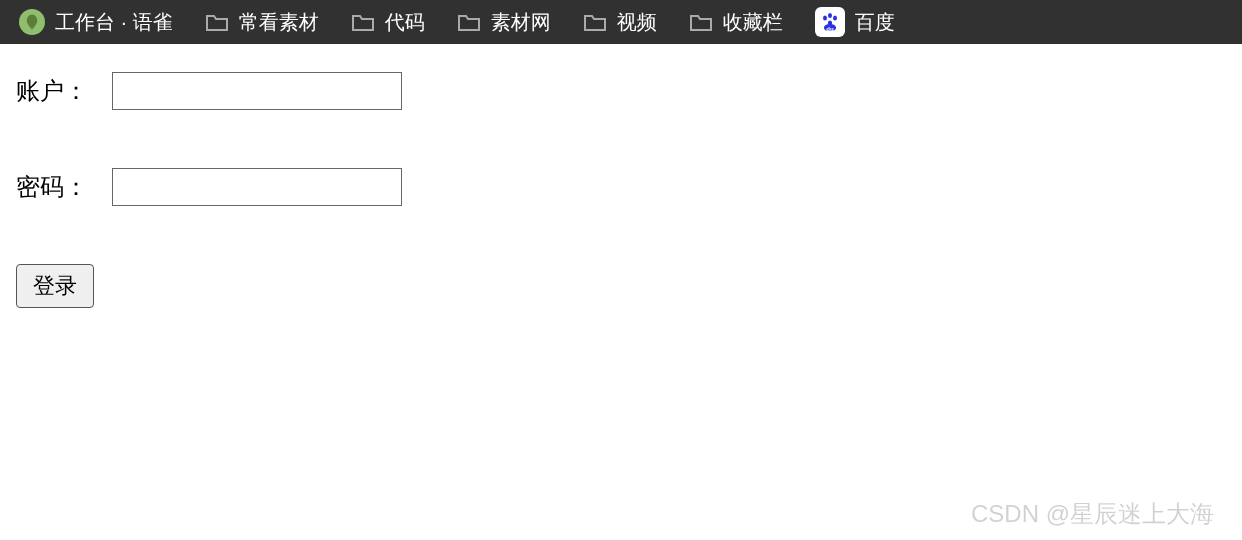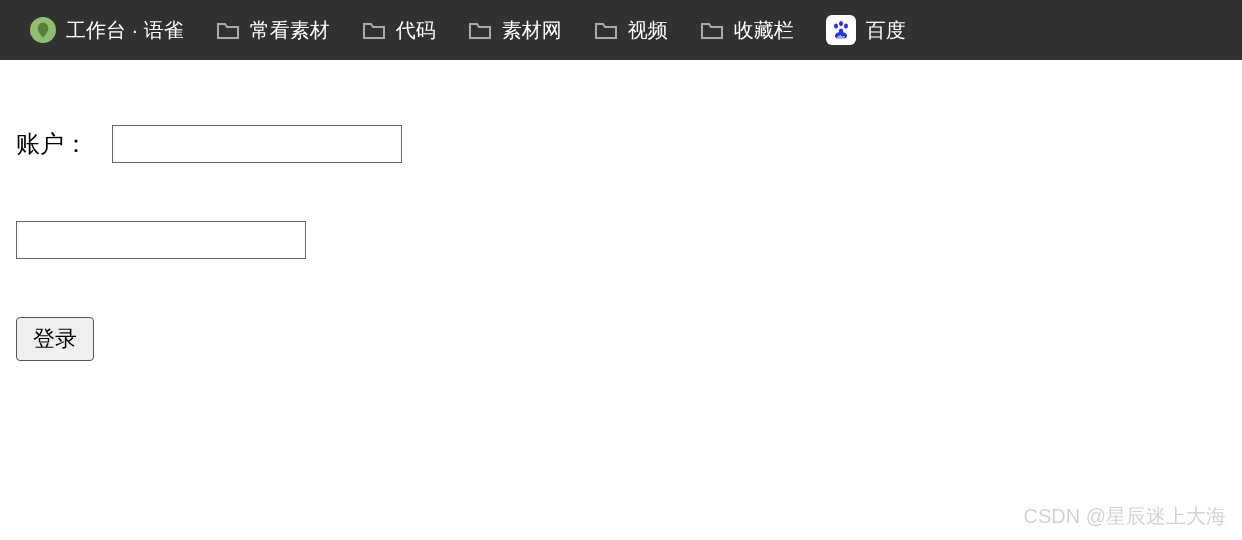--- a/index.html
+++ b/index.html
@@ -10,24 +10,24 @@
     body {
       font-family: Arial, "Microsoft YaHei", sans-serif;
       background: #fff;
       width: 1242px;
       height: 540px;
       overflow: hidden;
       position: relative;
     }
     .bookmark-bar {
       background: #313131;
-      height: 60px;
-      display: flex;
-      align-items: center;
-      padding: 0 30px;
+      height: 44px;
+      display: flex;
+      align-items: center;
+      padding: 0 19px;
       gap: 32px;
       color: #fff;
       font-size: 20px;
       white-space: nowrap;
       overflow: hidden;
     }
     .bookmark-item {
       display: flex;
       align-items: center;
       gap: 10px;
@@ -63,21 +63,20 @@
       font-size: 11px;
       font-weight: bold;
       position: relative;
     }
     .baidu-icon svg {
       width: 24px;
       height: 24px;
     }
     .form-area {
       padding: 28px 16px;
-      margin-top: 37px;
     }
     .form-row {
       display: flex;
       align-items: center;
       margin-bottom: 58px;
     }
     .form-label {
       font-size: 24px;
       color: #000;
       min-width: 96px;
@@ -100,23 +99,23 @@
       padding: 6px 16px;
       background: #efefef;
       border: 1.5px solid #555;
       border-radius: 4px;
       cursor: pointer;
       font-family: inherit;
     }
     .watermark {
       position: absolute;
       bottom: 10px;
-      right: 16px;
+      right: 28px;
       color: rgba(0,0,0,0.18);
-      font-size: 20px;
+      font-size: 24px;
     }
   </style>
 </head>
 <body>
 
 <div class="bookmark-bar">
   <div class="bookmark-item">
     <span class="yuque-icon">
       <svg viewBox="0 0 24 24" fill="#5A7F3A">
           <path d="M12 2C8 2 5 6 5 10c0 5 5 10 7 12 2-2 7-7 7-12 0-4-3-8-7-8z"></path>
@@ -186,20 +185,21 @@
   </div>
 </div>
 
 <div class="form-area">
   <div class="form-row">
     <span class="form-label">账户：</span>
     <input type="text" class="text-input" value="" style="">
   </div>
 
   <div class="form-row">
+    <span class="form-label">密码：</span>
     <input type="password" class="text-input" value="" style="">
   </div>
 
   <div class="button-row">
     <button class="btn">登录</button>
   </div>
 </div>
 
 <div class="watermark">CSDN @星辰迷上大海</div>
 

